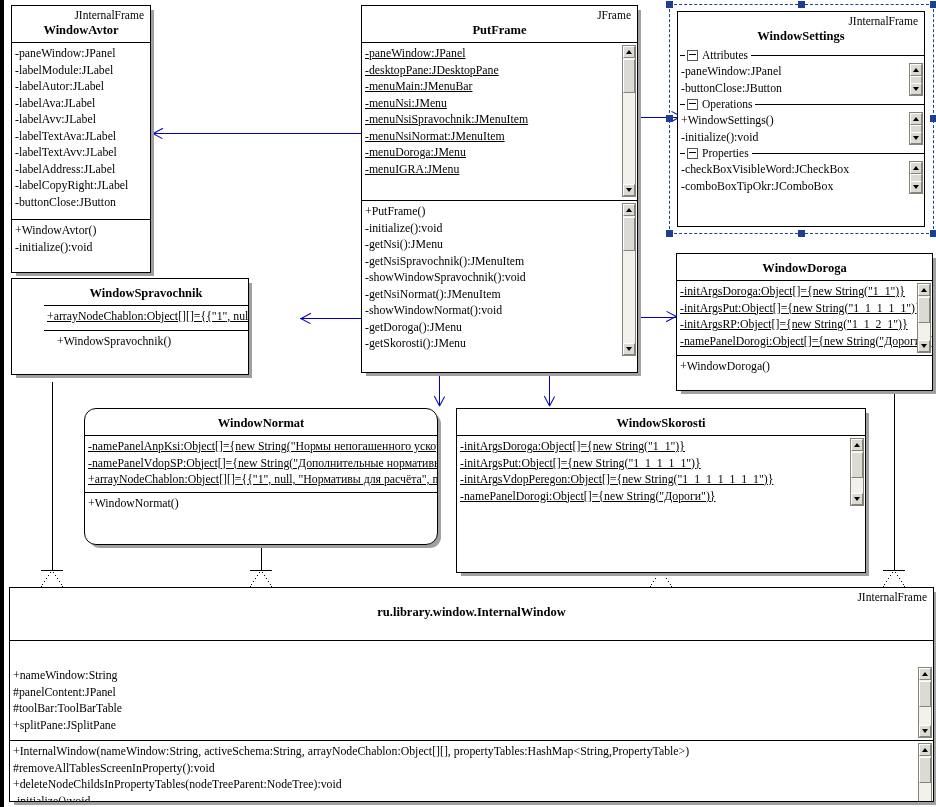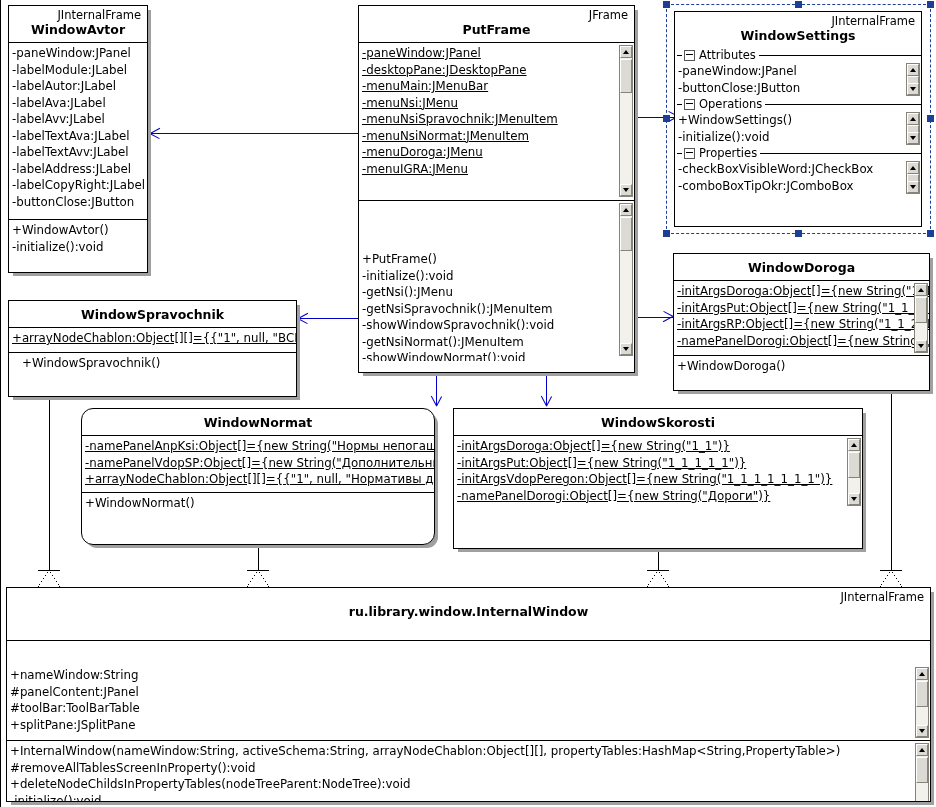--- a/index.html
+++ b/index.html
@@ -9,22 +9,23 @@
   }
   body {
     font-family: "DejaVu Sans", sans-serif;
   }
   #canvas {
     position: relative;
     width: 936px;
     height: 807px;
     background: #ffffff;
     overflow: hidden;
-    border-left: 1px solid #000000;
-    box-sizing: border-box;
+    border-left: 4px solid #000000;
+    box-sizing: border-box;
+    font-family: Liberation Serif, serif;
   }
   
   .uml-box {
     position: absolute;
     background: #ffffff;
     border: 1px solid #000000;
     box-sizing: border-box;
     box-shadow: 4px 4px 0 -1px #a0a0a0;
     overflow: hidden;
   }
@@ -311,21 +312,21 @@
         <div class="btn up">
             <i></i>
           </div>
         <div class="thumb" style="top:13px; height:34px;"></div>
         <div class="btn dn">
             <i></i>
           </div>
       </div>
     </div>
     <div class="uml-section" style="height:160px;">
-      <ul class="uml-list" style="padding-right:21px;margin-top:48px;">
+      <ul class="uml-list" style="padding-right:21px;">
           <li>+PutFrame()</li>
           <li>-initialize():void</li>
           <li>-getNsi():JMenu</li>
           <li>-getNsiSpravochnik():JMenuItem</li>
           <li>-showWindowSpravochnik():void</li>
           <li>-getNsiNormat():JMenuItem</li>
           <li>-showWindowNormat():void</li>
           <li>-getDoroga():JMenu</li>
           <li>-getSkorosti():JMenu</li>
         </ul>
@@ -452,21 +453,21 @@
           </div>
       </div>
     </div>
     <div class="uml-section" style="height:28px;">
       <ul class="uml-list">
           <li>+WindowDoroga()</li>
         </ul>
     </div>
   </div>
 
-  <div class="uml-box" style="left:7px; top:300px; width:289px; height:97px;">
+  <div class="uml-box" style="left:7px; top:278px; width:238px; height:97px;padding-left:32px;">
     <div class="uml-head" style="padding-top:6px;">
       <div class="cls-name">WindowSpravochnik</div>
     </div>
     <div class="uml-section" style="height:25px;">
       <ul class="uml-list">
           <li class="st">+arrayNodeChablon:Object[][]={{"1", null, "ВСП", null}}</li>
         </ul>
     </div>
     <div class="uml-section" style="height:41px;margin-left:10px;">
       <ul class="uml-list">
@@ -486,21 +487,21 @@
           <li class="st">+arrayNodeChablon:Object[][]={{"1", null, "Нормативы для расчёта", null}}</li>
         </ul>
     </div>
     <div class="uml-section" style="height:45px;">
       <ul class="uml-list">
           <li>+WindowNormat()</li>
         </ul>
     </div>
   </div>
 
-  <div class="uml-box" style="left:452px; top:408px; width:410px; height:141px;">
+  <div class="uml-box" style="left:452px; top:408px; width:410px; height:165px;">
     <div class="uml-head" style="padding-top:6px;">
       <div class="cls-name">WindowSkorosti</div>
     </div>
     <div class="uml-section" style="height:73px;">
       <ul class="uml-list" style="padding-right:16px;">
           <li class="st">-initArgsDoroga:Object[]={new String("1_1")}</li>
           <li class="st">-initArgsPut:Object[]={new String("1_1_1_1_1")}</li>
           <li class="st">-initArgsVdopPeregon:Object[]={new String("1_1_1_1_1_1_1")}</li>
           <li class="st">-namePanelDorogi:Object[]={new String("Дороги")}</li>
         </ul>

